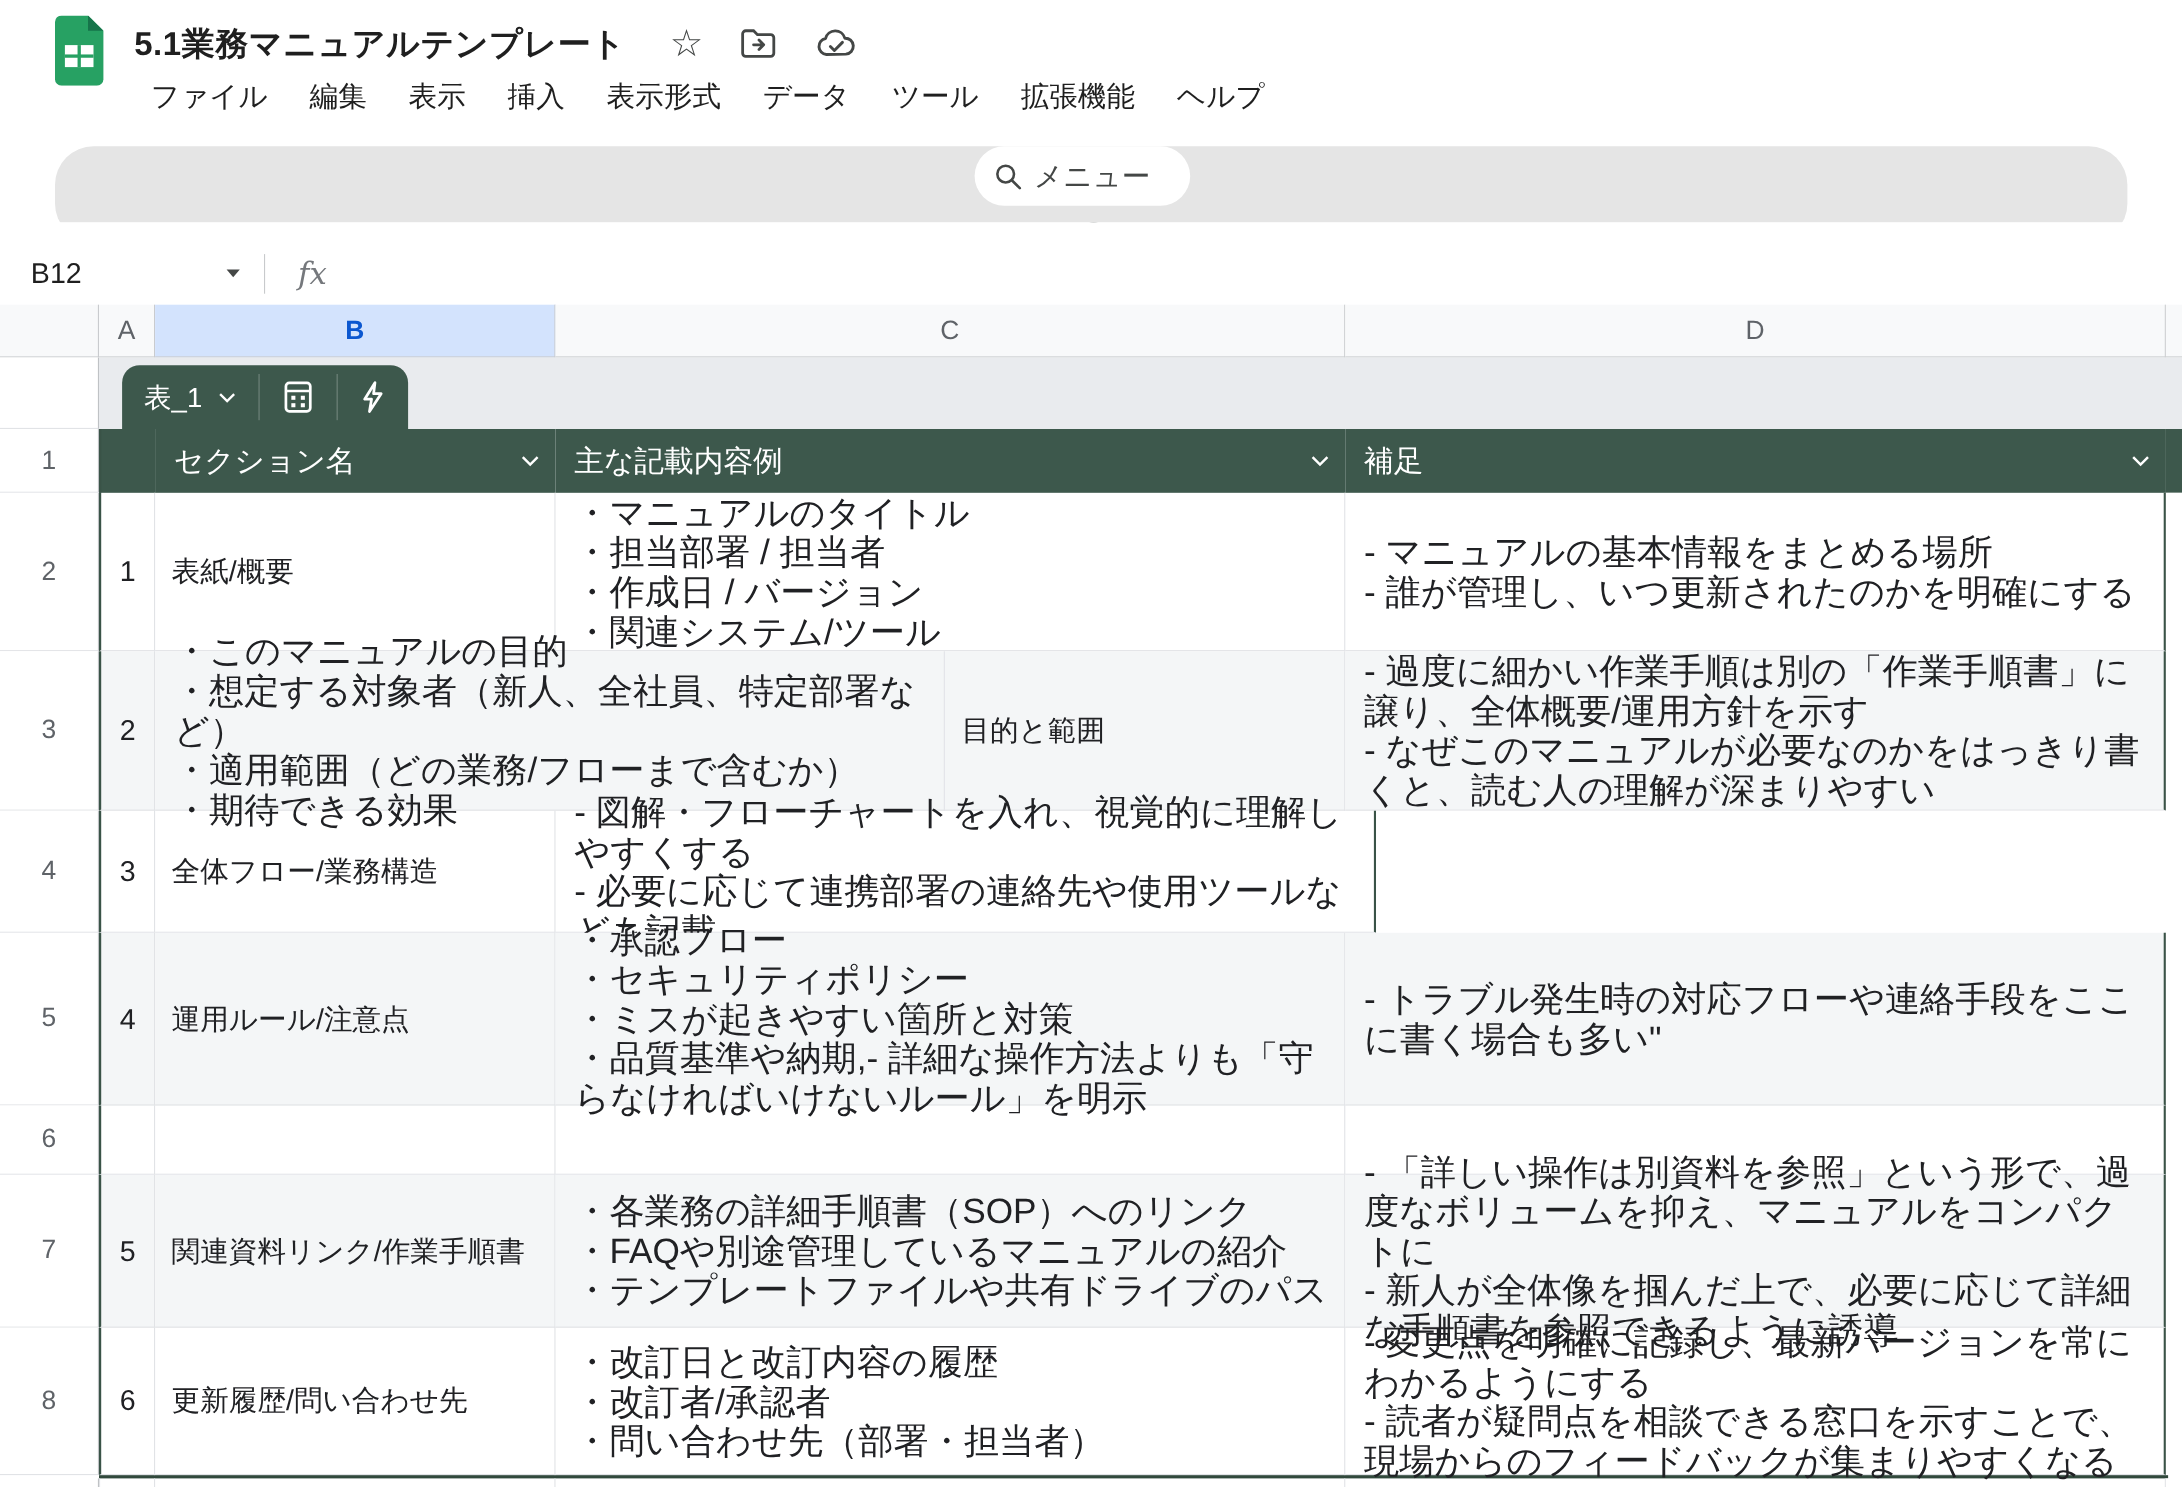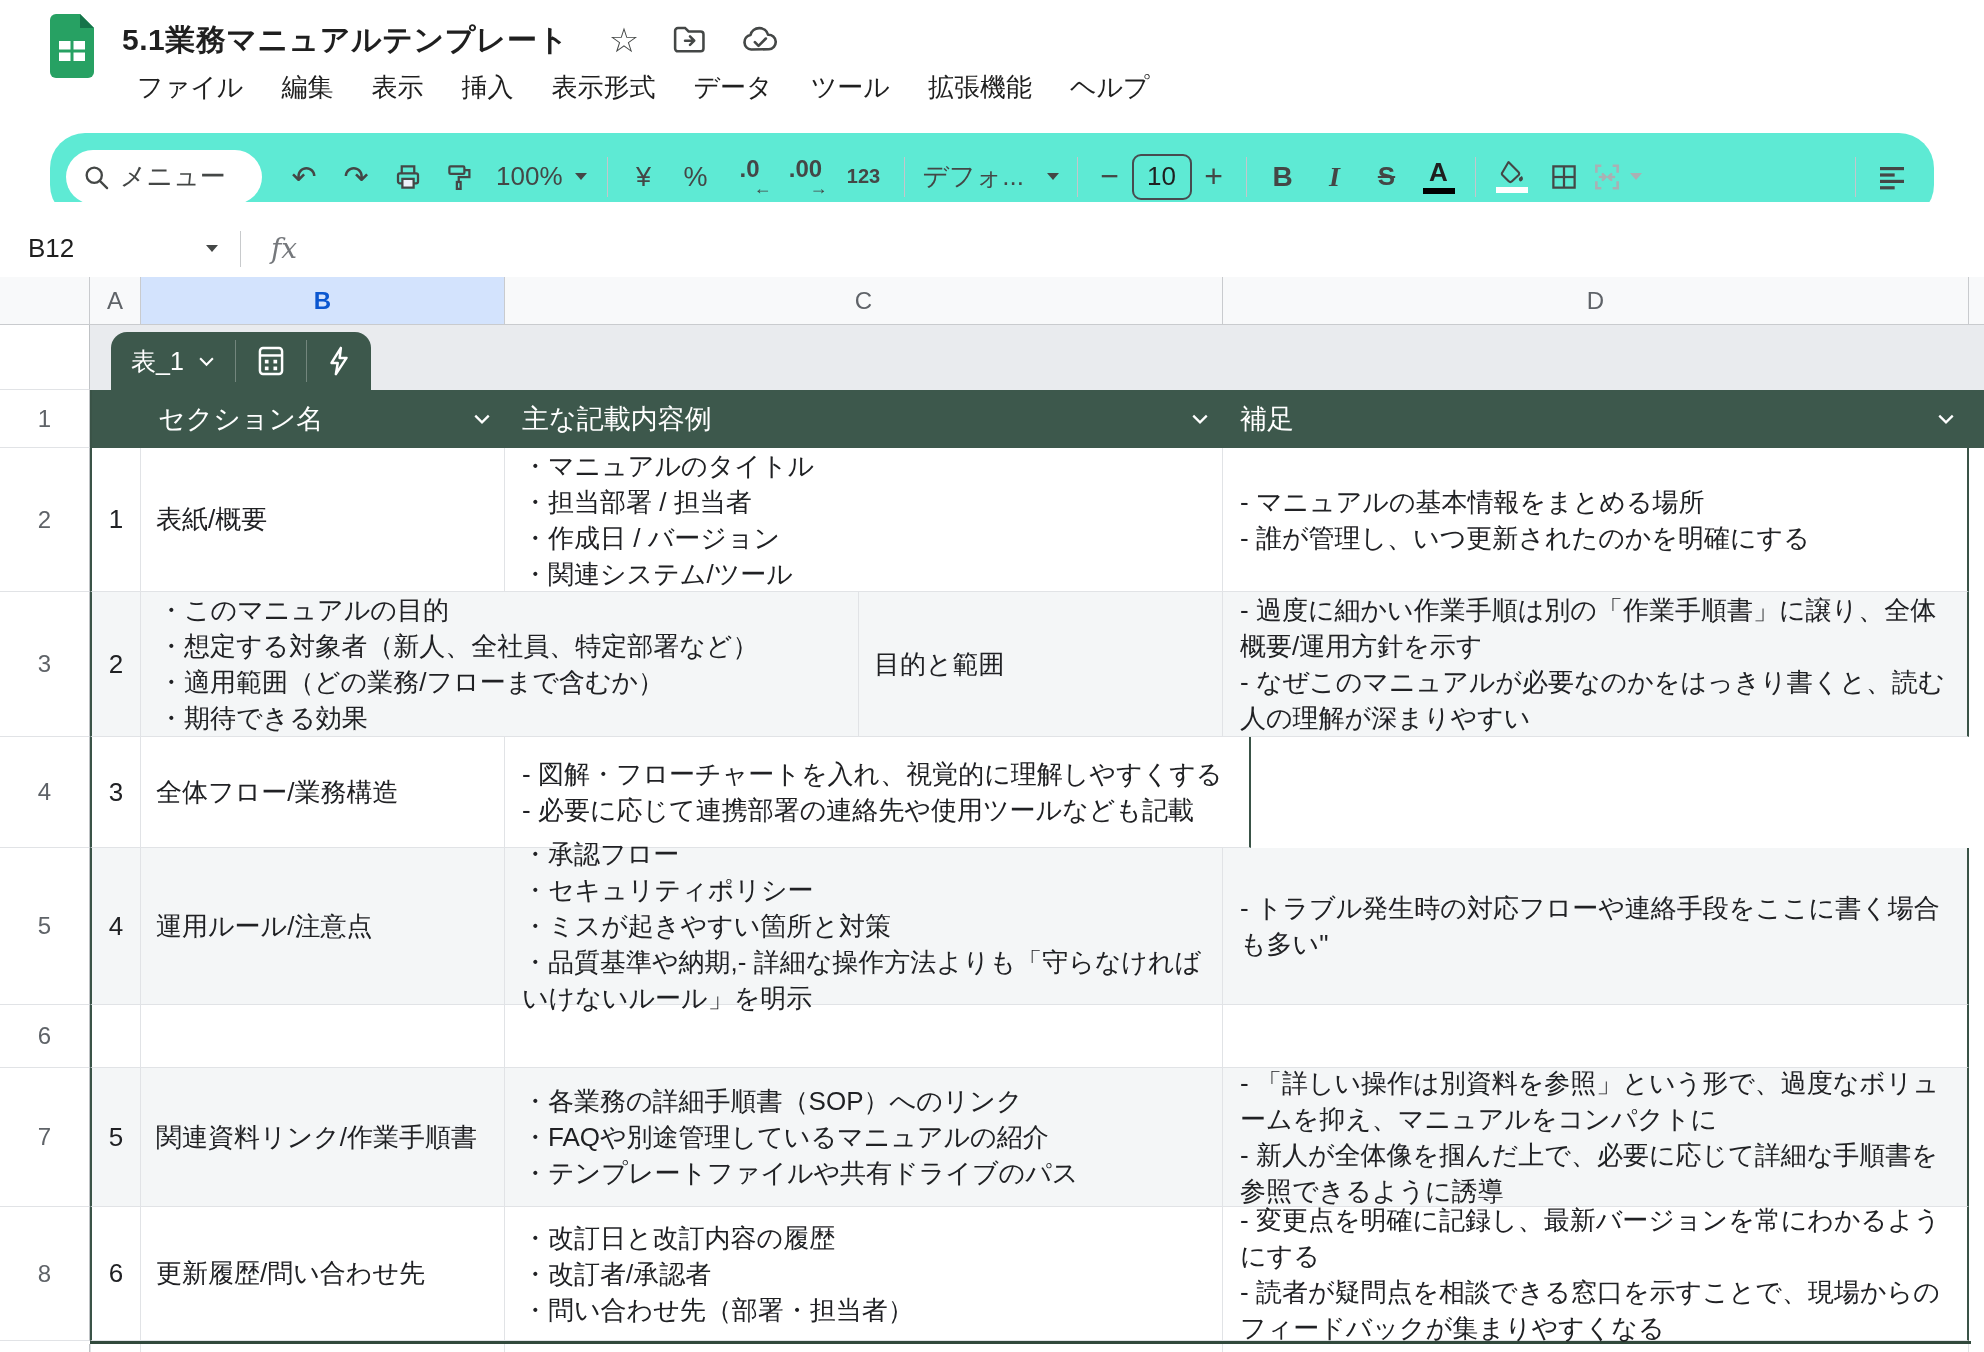--- a/index.html
+++ b/index.html
@@ -14,22 +14,22 @@
   .titlebar { position:absolute; left:0; top:0; width:1984px; height:133px; background:#fff; }
   .logo { position:absolute; left:42px; top:14px; width:58px; height:64px; }
   .title-row { position:absolute; left:122px; top:18px; height:44px; display:flex; align-items:center; }
   .doc-title { font-size:30px; font-weight:600; color:#1f1f1f; letter-spacing:.5px; }
   .title-ic { margin-left:34px; color:#444746; display:flex; align-items:center; }
   .star { font-size:34px; line-height:34px; margin-left:40px; color:#444746; }
   .menubar { position:absolute; left:118px; top:64px; height:46px; display:flex; align-items:center; }
   .menu-item { font-size:26px; color:#1f1f1f; padding:6px 19px; border-radius:8px; cursor:default; }
 
   
-  .toolbar { position:absolute; left:50px; top:133px; width:1884px; height:87px; background:#5eead4;
-             border-radius:35px; display:flex; align-items:center; padding:0 16px; }
+  .toolbar { position:absolute; left:50px; top:133px; width:1884px; height:87px; background:#e5e5e5;
+             border-radius:35px; display:flex; align-items:center; padding:0 16px;flex-direction:column; }
   .search-pill { width:196px; height:54px; border-radius:27px; background:#fff; display:flex;
                  align-items:center; padding:0 16px; margin-right:16px; flex:none; }
   .search-pill .lbl { font-size:26px; color:#444746; margin-left:10px; }
   .tbtn { width:52px; height:52px; display:flex; align-items:center; justify-content:center;
           color:#444746; flex:none; border-radius:26px; }
   .glyph { font-size:30px; color:#444746; line-height:30px; }
   .tdiv { width:1px; height:40px; background:#c4c7cb; margin:0 10px; flex:none; }
   .tri { width:0; height:0; border-left:7px solid transparent; border-right:7px solid transparent;
          border-top:8px solid #444746; }
   .tri.sm { border-left-width:6px; border-right-width:6px; border-top-width:7px; }
@@ -87,21 +87,21 @@
          font-size:24px; color:#5f6368; }
   .row { display:flex; }
   .cell { border-bottom:1px solid #e1e3e6; display:flex; align-items:center; }
   .ca { width:51px; flex:none; justify-content:center; font-size:26px; color:#202124;
         border-left:2px solid #3a5347; border-right:1px solid #e1e3e6; }
   .cb { width:364px; flex:none; padding-left:15px; font-size:26px; color:#202124;
         border-right:1px solid #e1e3e6; }
   .cc { width:718px; flex:none; padding:0 14px 0 17px; border-right:1px solid #e1e3e6; }
   .cd { width:746px; flex:none; padding:0 20px 0 17px; border-right:2px solid #3a5347; }
   .cfill { flex:1; background:#fff; border-bottom:none; }
-  .pre { white-space:pre-line; font-size:26px; line-height:36px; color:#202124; }
+  .pre { white-space:pre-line; font-size:32px; line-height:36px; color:#202124; }
   .band-row .ca,.band-row .cb,.band-row .cc,.band-row .cd { background:#f4f6f7; }
 
   .hrow .cell { background:#3d584c; border:none; color:#fff; }
   .hrow .ca { border-left:2px solid #3a5347; }
   .hrow .hlbl { font-size:27px; font-weight:500; color:#fff; }
   .hrow .cb,.hrow .cc,.hrow .cd { padding-left:17px; padding-right:14px; }
   .hchev { margin-left:auto; }
 
   .tbl-bottom { margin-left:90px; width:1881px; height:3px; background:#31493c; }
   .row9 .cell { border-bottom:none; height:8px; }

